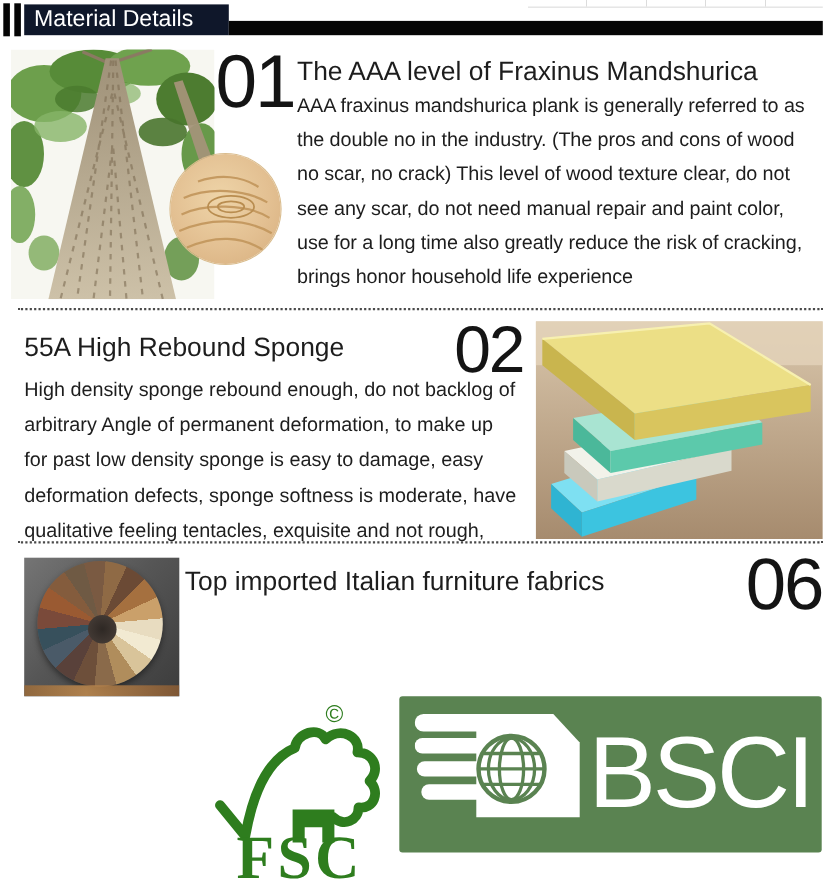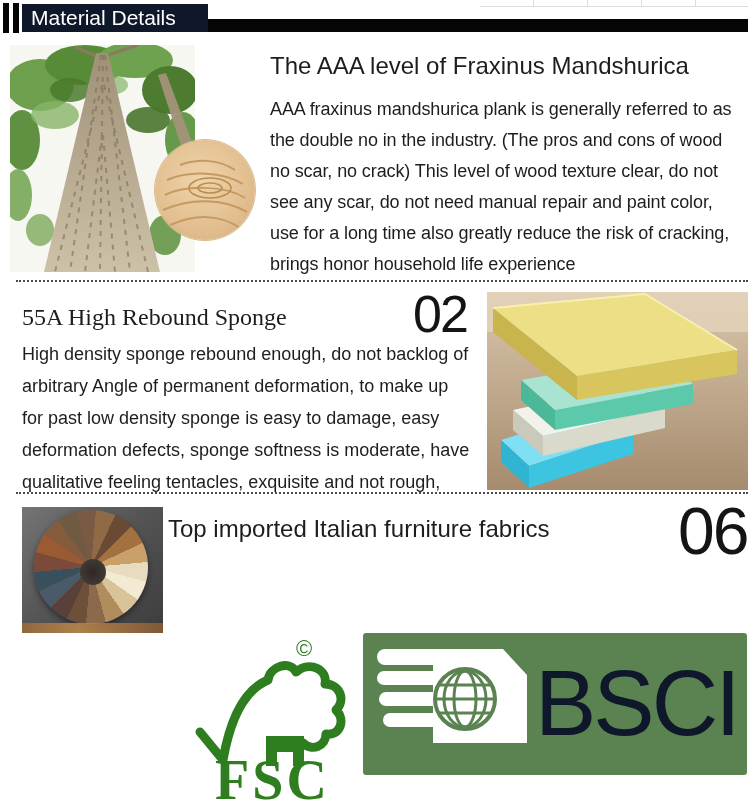--- a/index.html
+++ b/index.html
@@ -16,27 +16,27 @@
       border-bottom:1px solid #dcdcdc;
       background:repeating-linear-gradient(90deg,transparent 0,transparent 53px,#dcdcdc 53px,#dcdcdc 54px);}
 
   
   .sec-heading{font-size:24px;white-space:pre;}
   .sec-body{font-size:18px;white-space:pre;}
   .big-num{color:#141414;font-weight:400;line-height:1;letter-spacing:-2px;}
 
   #s1-text{left:270px;top:50px;}
   #s1-text .sec-heading{line-height:31px;}
-  #s1-text .sec-body{line-height:31px;letter-spacing:-0.1px;margin-top:13px;}
+  #s1-text .sec-body{line-height:31px;letter-spacing:-0.1px;}
   #s1-num{left:196px;top:40px;font-size:68px;}
 
   #s2-text{left:22px;top:300px;}
-  #s2-text .sec-heading{line-height:34px;font-family:Liberation Serif, serif;}
+  #s2-text .sec-heading{line-height:34px;}
   #s2-text .sec-body{line-height:32px;margin-top:4px;}
-  #s2-num{left:413px;top:288px;font-size:52px;}
+  #s2-num{left:413px;top:288px;font-size:60px;}
 
   #s3-text{left:168px;top:512px;}
   #s3-text .sec-heading{line-height:33px;}
   #s3-text .sec-body{line-height:33px;margin-top:3px;letter-spacing:-0.4px;}
   #s3-num{left:678px;top:498px;font-size:66px;}
 
   .dotted-divider{position:absolute;left:16px;width:732px;height:0;border-top:2px dotted #4a4a4a;}
   #divider-1{top:280px;}
   #divider-2{top:492px;}
 
@@ -62,21 +62,21 @@
       background:linear-gradient(90deg,#9a6b3a,#c08a4e 40%,#8a5c34);opacity:.85;}
 
   
   #fsc-logo{left:190px;top:636px;width:165px;height:164px;}
   #fsc-copyright{position:absolute;left:106px;top:2px;font-size:22px;color:#2e7d1e;line-height:1;}
   #fsc-wordmark{position:absolute;left:0;top:112px;width:165px;text-align:center;
       font-family:"Liberation Serif","DejaVu Serif",serif;font-weight:bold;font-size:56px;
       color:#2e7d1e;letter-spacing:3px;}
   #bsci-logo{left:363px;top:633px;width:384px;height:142px;background:#5a8351;border-radius:3px;}
   #bsci-wordmark{position:absolute;left:172px;top:24px;font-size:92px;line-height:92px;
-      color:#0f172a;letter-spacing:-3px;font-weight:400;}
+      color:#ffffff;letter-spacing:-3px;font-weight:400;}
   #bsci-tagline{position:absolute;left:0;right:0;bottom:7px;text-align:center;color:#ffffff;
       font-size:11.5px;font-weight:bold;letter-spacing:4px;white-space:nowrap;}
 </style>
 </head>
 <body>
 
 <div id="page">
 
   <div class="accent-bar" style="left:3px"></div>
   <div class="accent-bar" style="left:13px"></div>
@@ -134,20 +134,21 @@
         <path d="M12,40 C35,30 68,32 88,44"></path>
         <path d="M25,25 C45,18 65,20 80,30"></path>
       </g>
       <g fill="none" stroke="#b98d50" stroke-width="1.6">
         <ellipse cx="55" cy="48" rx="12" ry="5"></ellipse>
         <ellipse cx="55" cy="48" rx="21" ry="10"></ellipse>
       </g>
     </svg>
   </div>
 
+  <div id="s1-num" class="abs big-num">01</div>
   <div id="s1-text" class="abs">
     <div class="sec-heading">The AAA level of Fraxinus Mandshurica</div>
     <div class="sec-body">AAA fraxinus mandshurica plank is generally referred to as
 the double no in the industry. (The pros and cons of wood
 no scar, no crack) This level of wood texture clear, do not
 see any scar, do not need manual repair and paint color,
 use for a long time also greatly reduce the risk of cracking,
 brings honor household life experience</div>
   </div>
 

